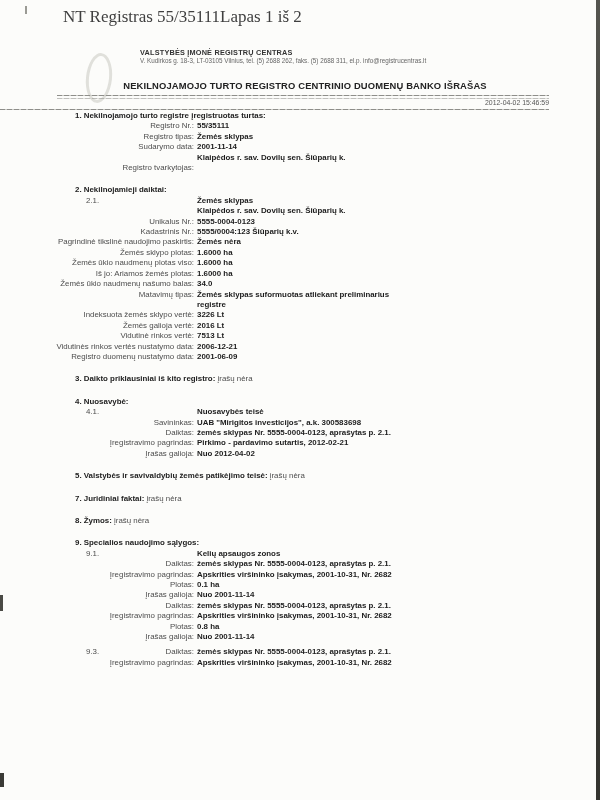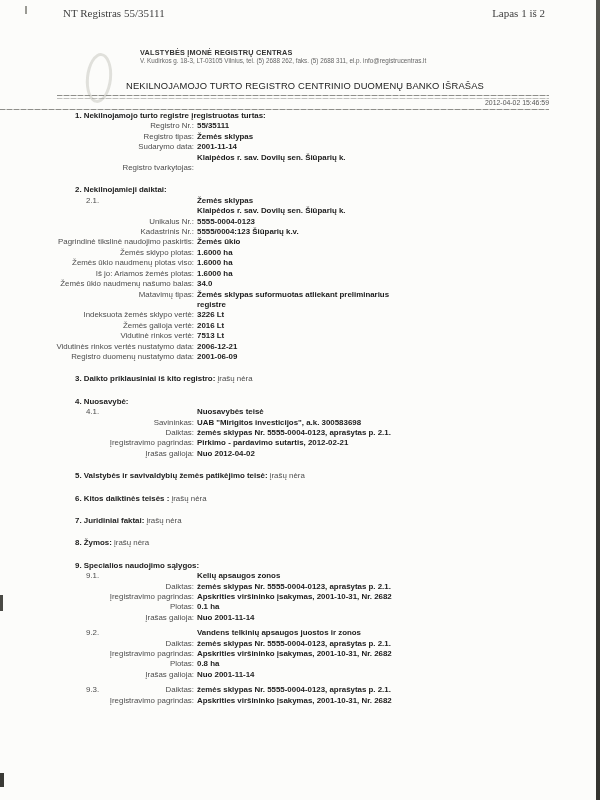--- a/index.html
+++ b/index.html
@@ -2,31 +2,31 @@
 <html><head>
 <meta charset="utf-8">
 <style>
   html,body{margin:0;padding:0;background:#e8e8e6;}
   .page{
     position:relative;width:600px;height:800px;margin:0 auto;
     background:#fcfcfa;overflow:hidden;
     font-family:"Liberation Sans",sans-serif;color:#1f1f1f;
   }
   
-  .tophdr{position:absolute;top:7px;left:63px;right:55px;display:flex;justify-content:space-between;
-    font-family:"Liberation Serif",serif;font-size:11px;color:#3f3f3f;}
+  .tophdr{position:absolute;top:7px;left:63px;right:55px;display:flex;justify-content:flex-start;
+    font-family:"Liberation Serif",serif;font-size:17px;color:#3f3f3f;}
   
   .orgname{position:absolute;top:48px;left:140px;font-size:7.3px;font-weight:bold;color:#333;letter-spacing:.2px;}
   .orgaddr{position:absolute;top:57px;left:140px;font-size:6.3px;color:#666;}
   
   .logomark{position:absolute;top:53px;left:86px;width:20px;height:44px;
     border:3px solid #dbdbd5;border-radius:50%;transform:rotate(6deg);opacity:.85;}
   
   .doctitle{position:absolute;top:80px;left:60px;width:490px;text-align:center;
-    font-size:9.4px;font-weight:normal;color:#222;letter-spacing:.15px;white-space:nowrap;}
+    font-size:9.4px;font-weight:bold;color:#222;letter-spacing:.15px;white-space:nowrap;}
   .rule{position:absolute;height:1px;
     background:repeating-linear-gradient(90deg,#8e8e8a 0 5px,#c9c9c4 5px 7px);}
   .rule.r1{top:95px;left:57px;width:492px;}
   .rule.r2{top:98px;left:57px;width:492px;opacity:.55;}
   .rule.r3{top:109px;left:0;width:549px;}
   .timestamp{position:absolute;top:99px;left:0;width:549px;text-align:right;font-size:6.9px;color:#555;}
   
   .body{position:absolute;top:111px;left:12px;right:0;font-size:7.9px;line-height:10.4px;}
   .section{margin-bottom:12px;}
   .heading{padding-left:63px;font-weight:bold;color:#222;}
@@ -112,21 +112,21 @@
         </div>
         <div class="row">
           <span class="label">Kadastrinis Nr.:</span>
           <span class="value">
             <div>5555/0004:123 Šiūparių k.v.</div>
           </span>
         </div>
         <div class="row">
           <span class="label">Pagrindinė tikslinė naudojimo paskirtis:</span>
           <span class="value">
-            <div>Žemės ūkio</div>
+            <div>Žemės nėra</div>
           </span>
         </div>
         <div class="row">
           <span class="label">Žemės sklypo plotas:</span>
           <span class="value">
             <div>1.6000 ha</div>
           </span>
         </div>
         <div class="row">
           <span class="label">Žemės ūkio naudmenų plotas viso:</span>
@@ -218,23 +218,20 @@
           <span class="label">Įrašas galioja:</span>
           <span class="value">
             <div>Nuo 2012-04-02</div>
           </span>
         </div>
       </div>
       <div class="section">
         <div class="heading"><span>5. Valstybės ir savivaldybių žemės patikėjimo teisė:</span><span class="inline-value"> įrašų nėra</span></div>
       </div>
       <div class="section">
-        <div class="heading"><span>6. Kitos daiktinės teisės :</span><span class="inline-value"> įrašų nėra</span></div>
-      </div>
-      <div class="section">
         <div class="heading"><span>7. Juridiniai faktai:</span><span class="inline-value"> įrašų nėra</span></div>
       </div>
       <div class="section">
         <div class="heading"><span>8. Žymos:</span><span class="inline-value"> įrašų nėra</span></div>
       </div>
       <div class="section">
         <div class="heading"><span>9. Specialios naudojimo sąlygos:</span></div>
         <div class="row has-num">
           <span class="num">9.1.</span>
           <span class="label"></span>
@@ -257,27 +254,20 @@
         <div class="row">
           <span class="label">Plotas:</span>
           <span class="value">
             <div>0.1 ha</div>
           </span>
         </div>
         <div class="row">
           <span class="label">Įrašas galioja:</span>
           <span class="value">
             <div>Nuo 2001-11-14</div>
-          </span>
-        </div>
-        <div class="row has-num">
-          <span class="num">9.2.</span>
-          <span class="label"></span>
-          <span class="value">
-            <div>Vandens telkinių apsaugos juostos ir zonos</div>
           </span>
         </div>
         <div class="row">
           <span class="label">Daiktas:</span>
           <span class="value">
             <div>žemės sklypas Nr. 5555-0004-0123, aprašytas p. 2.1.</div>
           </span>
         </div>
         <div class="row">
           <span class="label">Įregistravimo pagrindas:</span>

